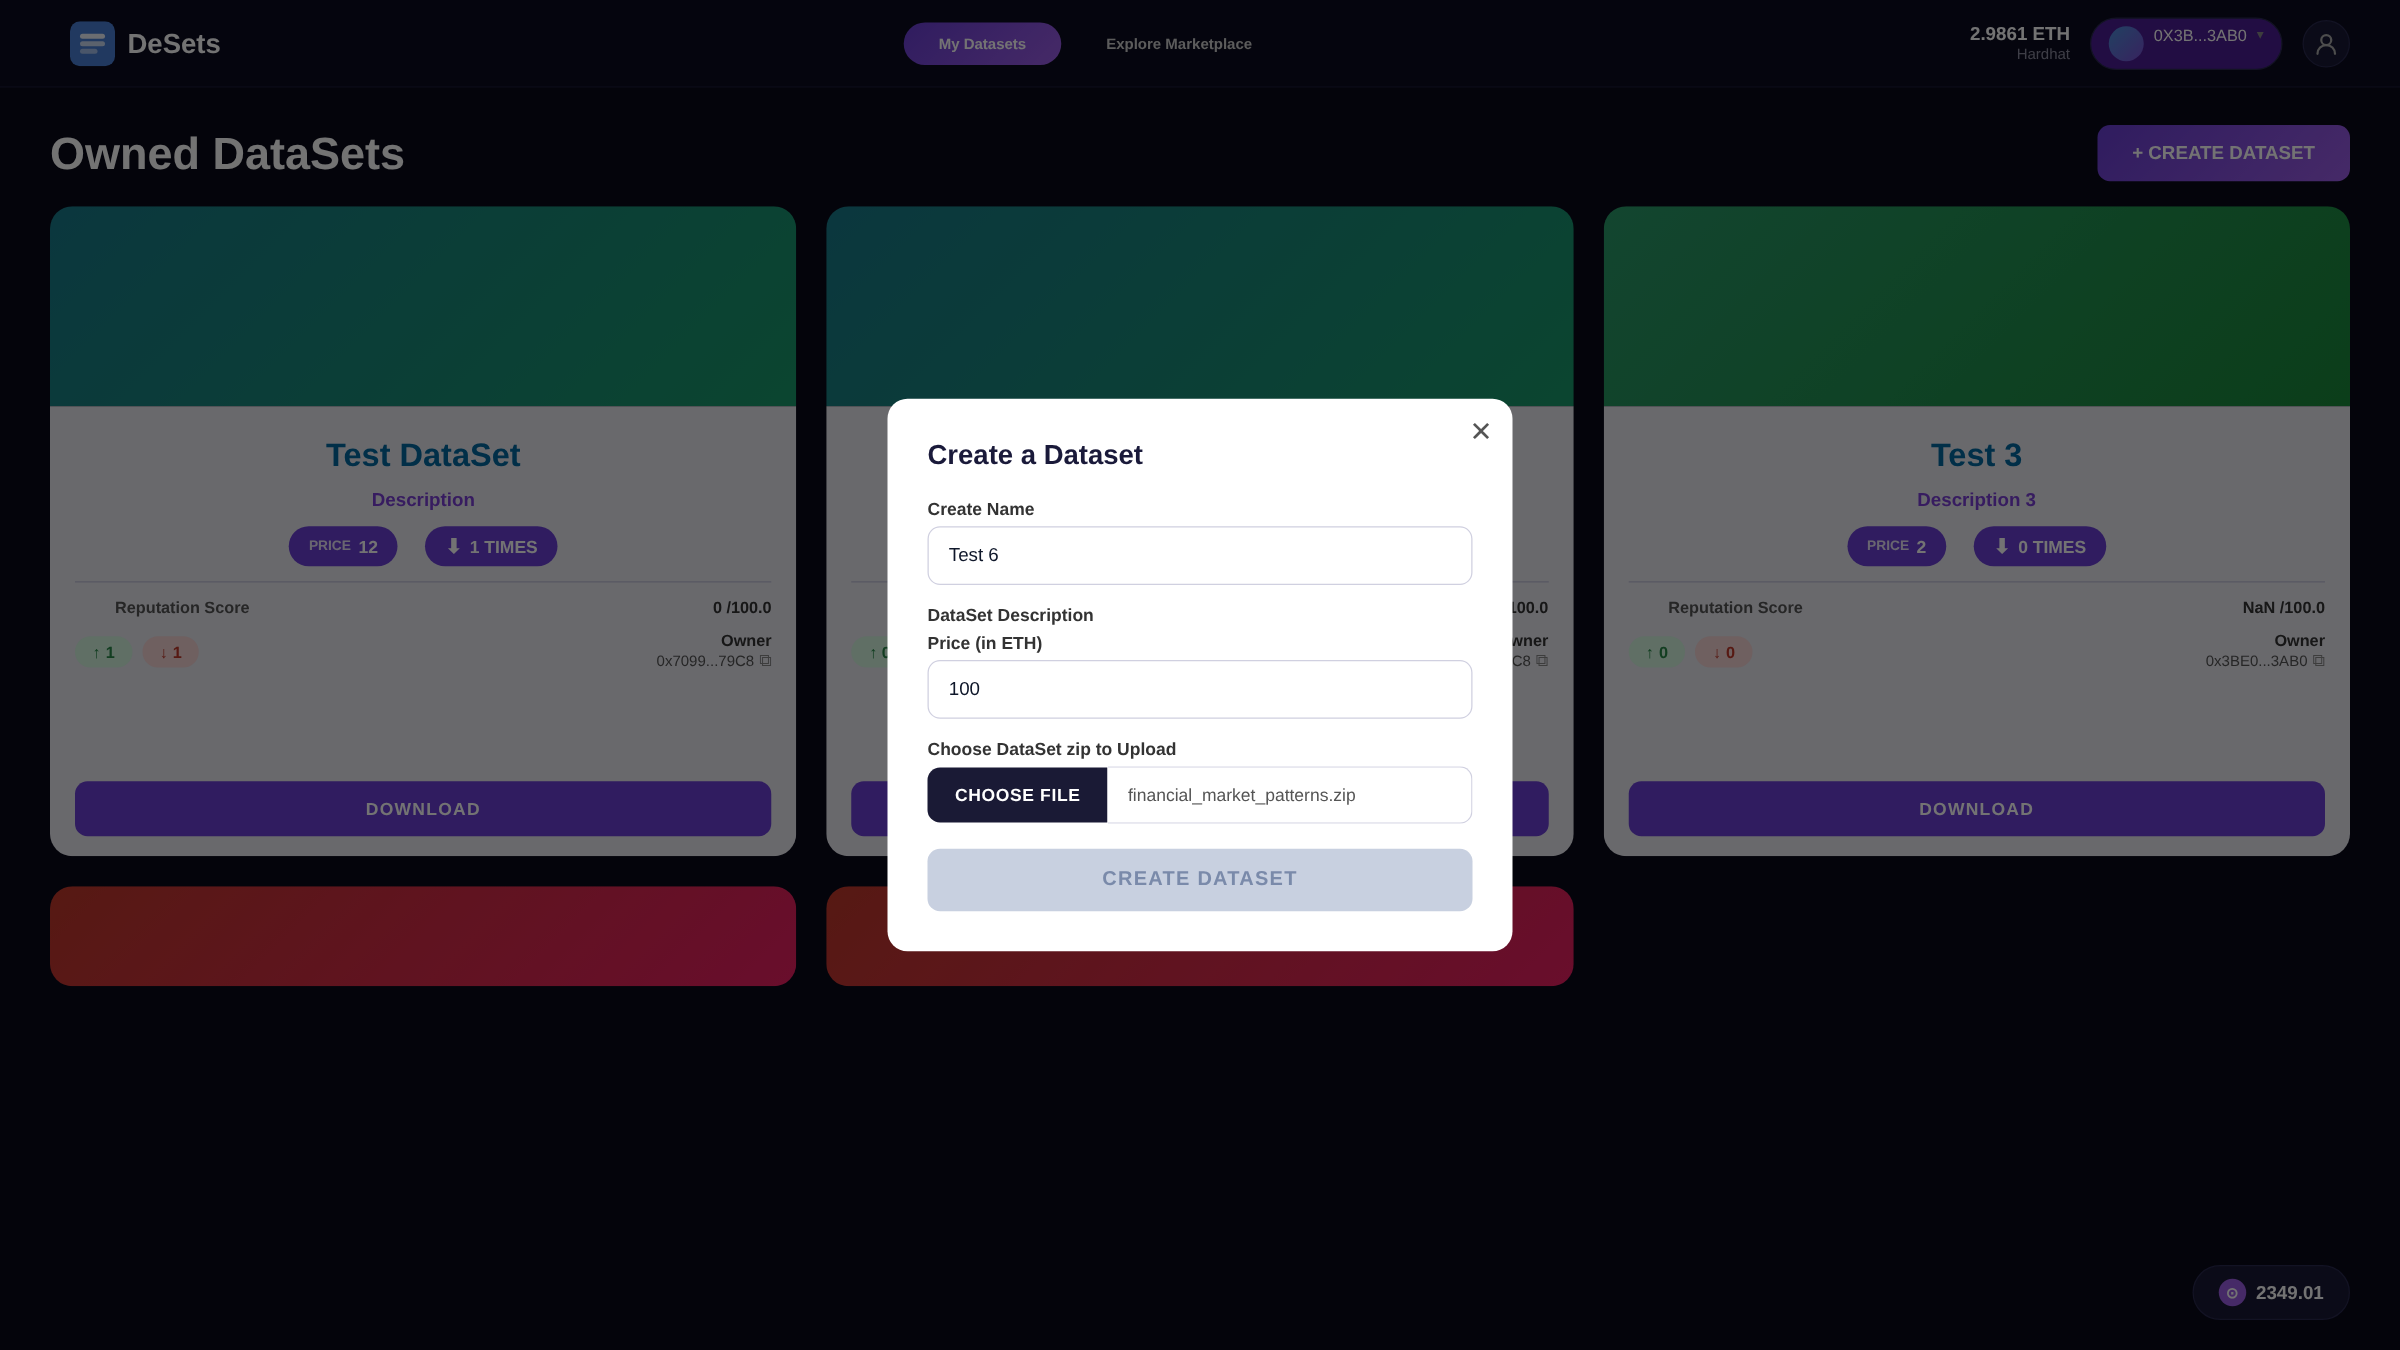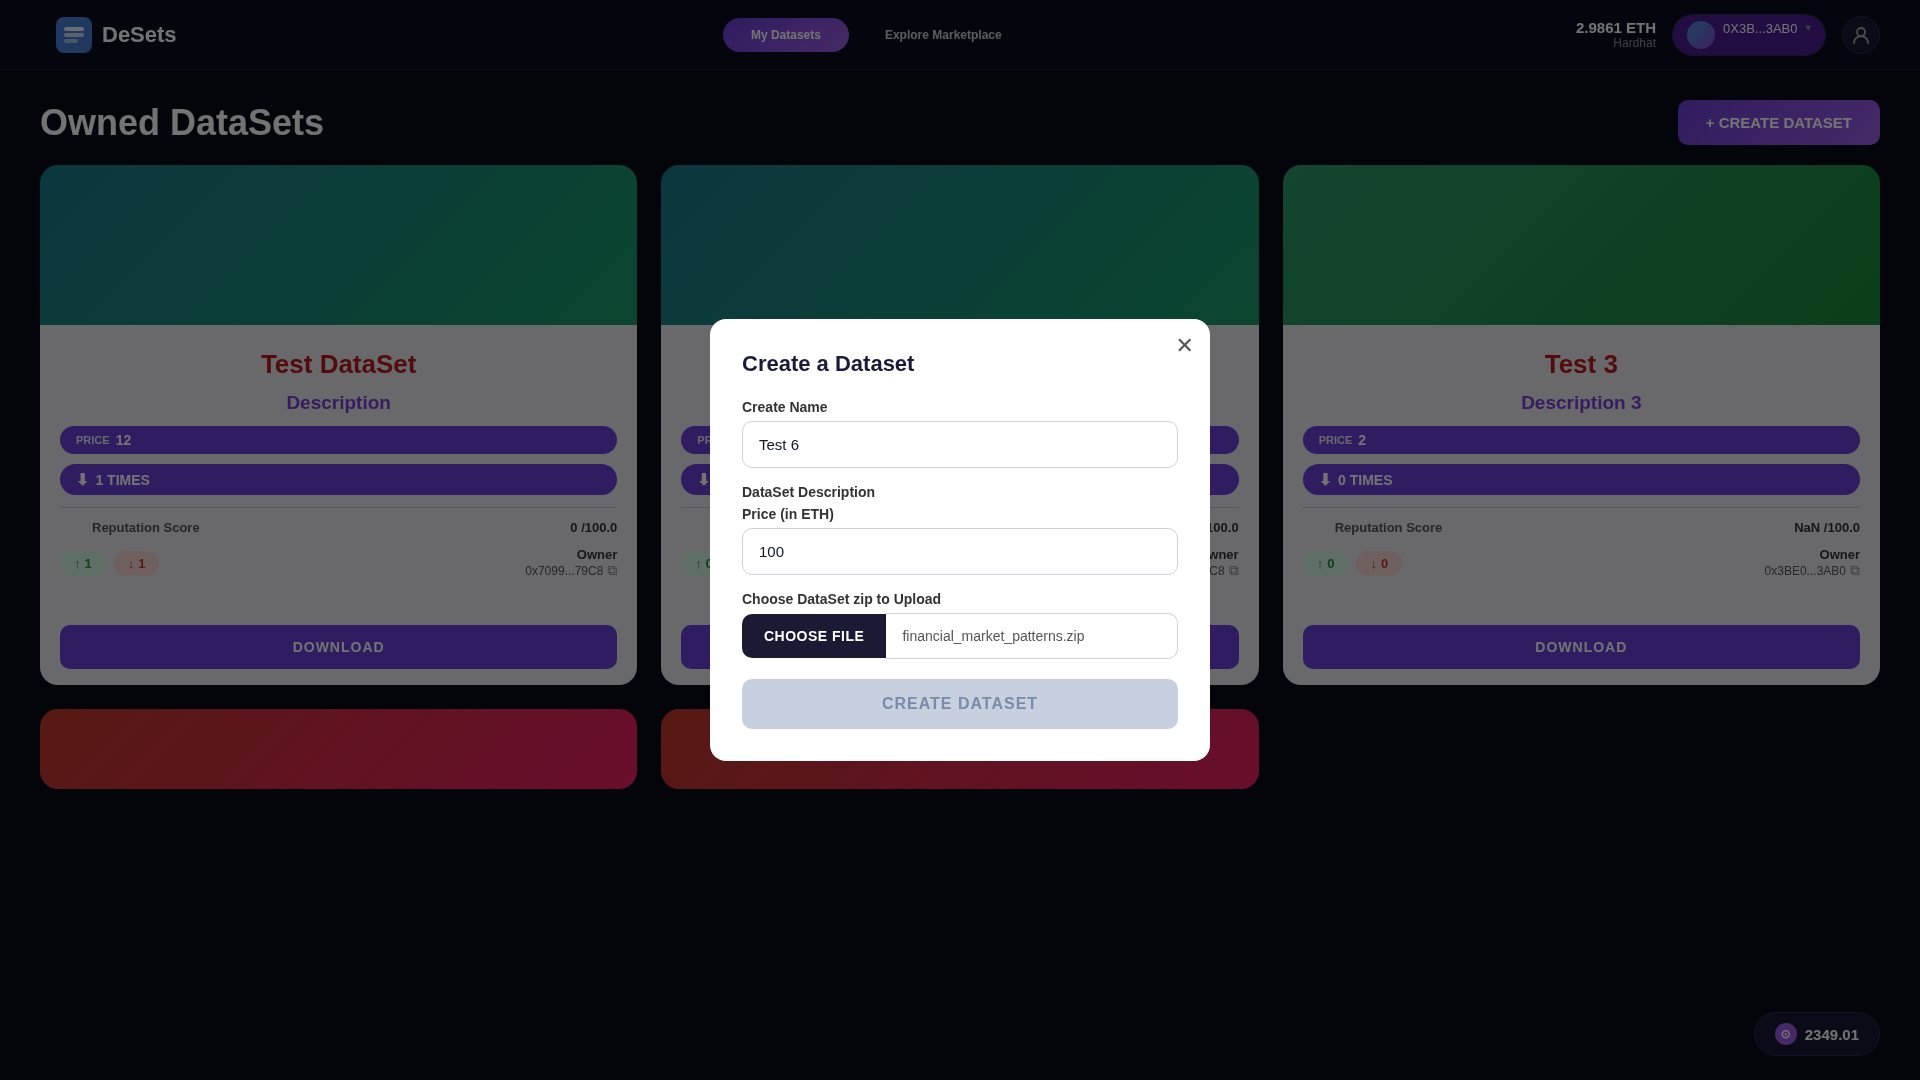--- a/index.html
+++ b/index.html
@@ -173,34 +173,33 @@
       background: #e8e8f0;
       flex: 1;
       padding: 24px 20px 16px;
       display: flex;
       flex-direction: column;
       gap: 12px;
     }
     .card-title {
       font-size: 26px;
       font-weight: 800;
-      color: #b91c1c;
+      color: #0369a1;
       text-align: center;
     }
     .card-description {
-      font-size: 19px;
+      font-size: 15px;
       color: #7a3fd4;
       text-align: center;
       font-weight: 600;
     }
     .card-badges {
       display: flex;
-      gap: 10px;
+      gap: 22px;
       justify-content: center;
-      flex-direction: column;
     }
     .badge {
       display: flex;
       align-items: center;
       gap: 6px;
       background: #6a3fd4;
       color: #fff;
       border-radius: 30px;
       padding: 6px 16px;
       font-size: 13px;

